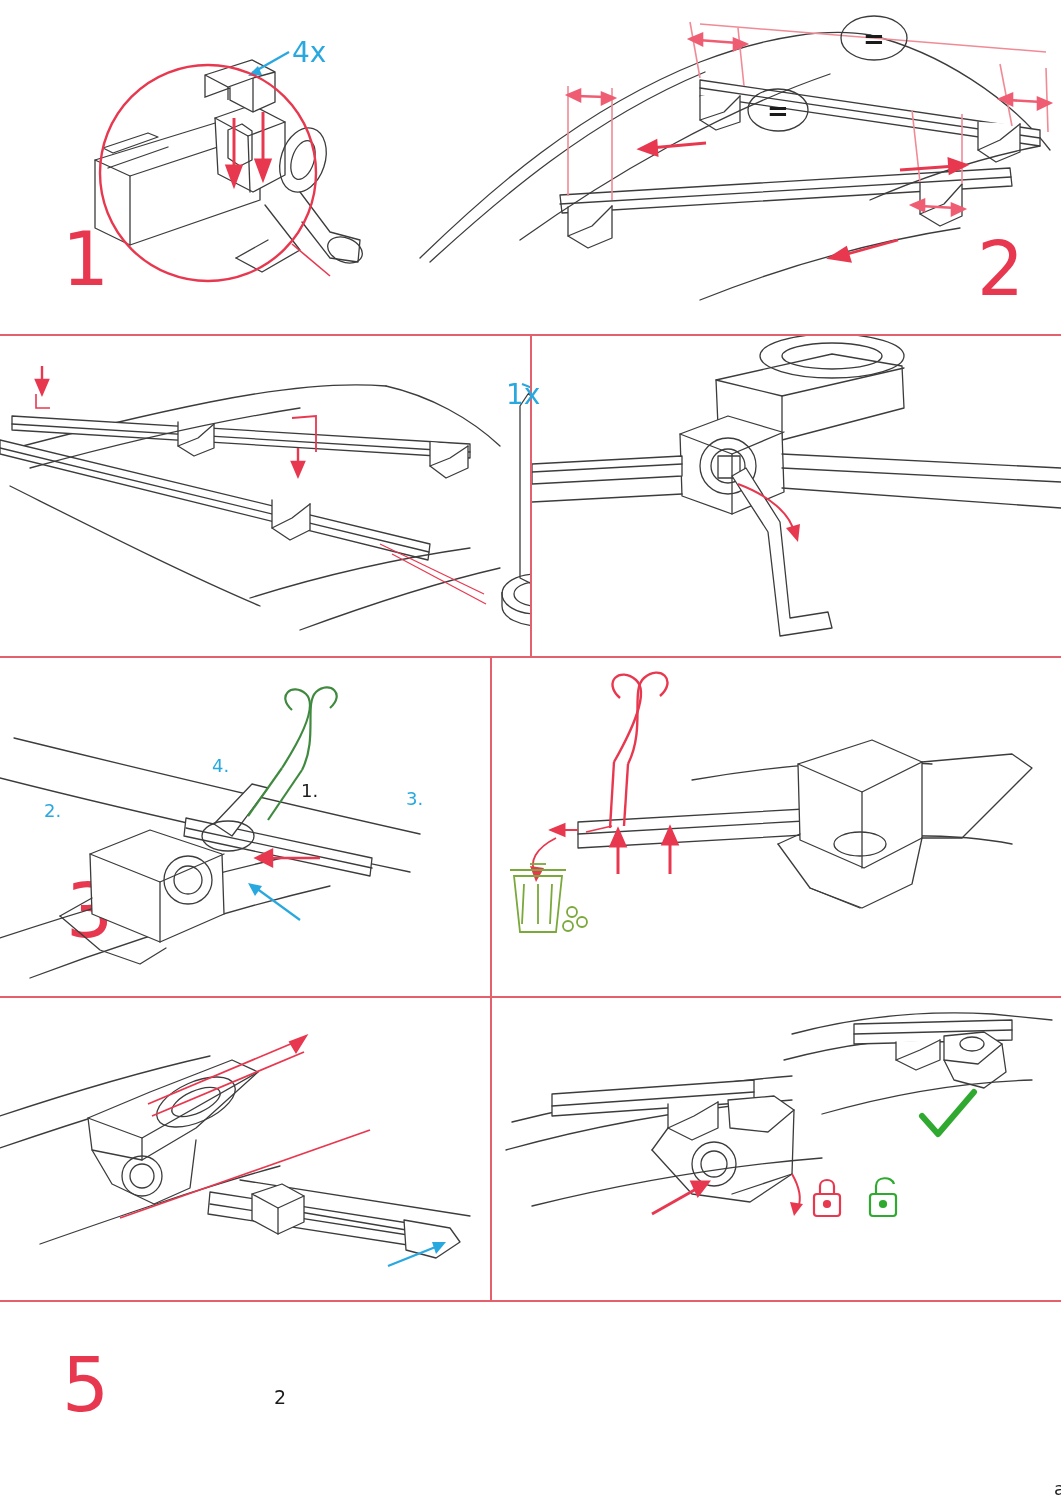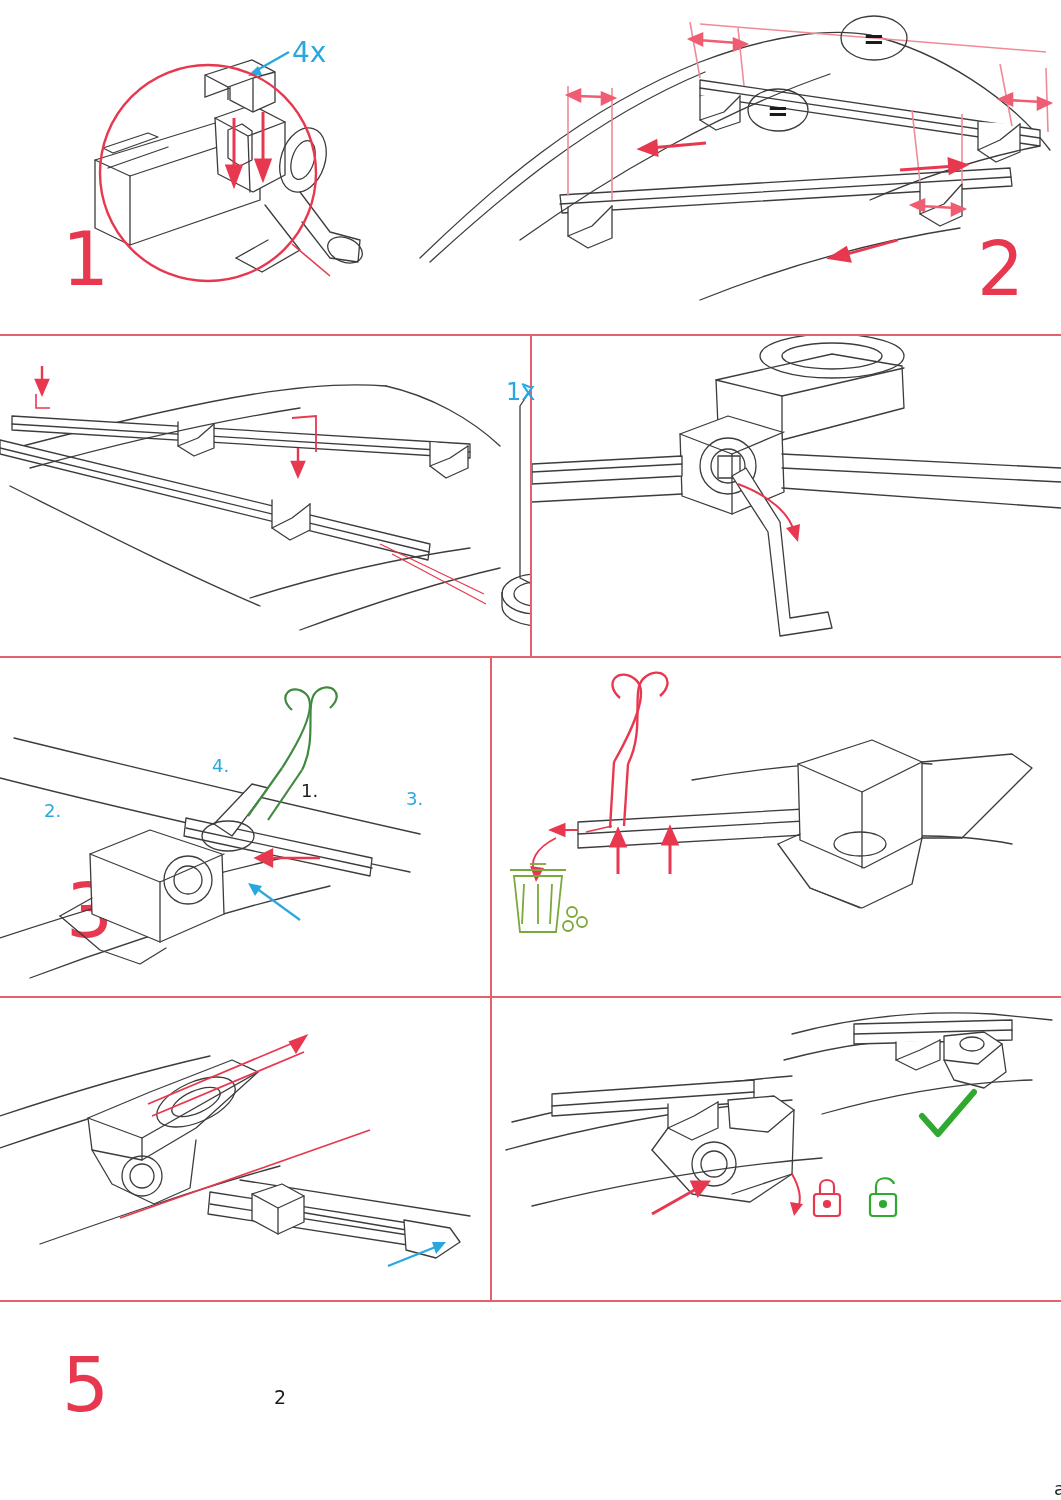--- a/index.html
+++ b/index.html
@@ -239,21 +239,21 @@
         <ellipse cx="536" cy="258" rx="22" ry="12"></ellipse>
         <path d="M502 256 L502 270 C 502 282 520 290 540 290 C 560 290 572 282 572 270 L572 256"></path>
       </g>
       <g stroke="#e8384f" stroke-width="1.6" fill="none">
         <path d="M545 76 L545 196"></path>
       </g>
       <g stroke="#29a8df" stroke-width="2" fill="none">
         <path d="M522 48 L542 56"></path>
       </g>
     </svg>
-    <div class="lbl cyan" style="left:506px;top:42px;font-size:24px;">1x</div>
+    <div class="lbl cyan" style="left:506px;top:42px;font-size:28px;">1x</div>
     <div class="lbl dark" style="left:301px;top:444px;font-size:18px;">1.</div>
     <div class="lbl cyan" style="left:44px;top:464px;font-size:18px;">2.</div>
     <div class="lbl cyan" style="left:406px;top:452px;font-size:18px;">3.</div>
     <div class="lbl cyan" style="left:212px;top:419px;font-size:18px;">4.</div>
     <div class="step-num" style="left:66px;top:538px;">3</div>
   </div>
 
   <div class="panel" style="left:532px;top:336px;width:529px;height:320px;">
     <svg width="529" height="320" viewBox="0 0 529 320">
       <g fill="none" stroke="#3c3c3c" stroke-width="1.3" stroke-linecap="round" stroke-linejoin="round">

